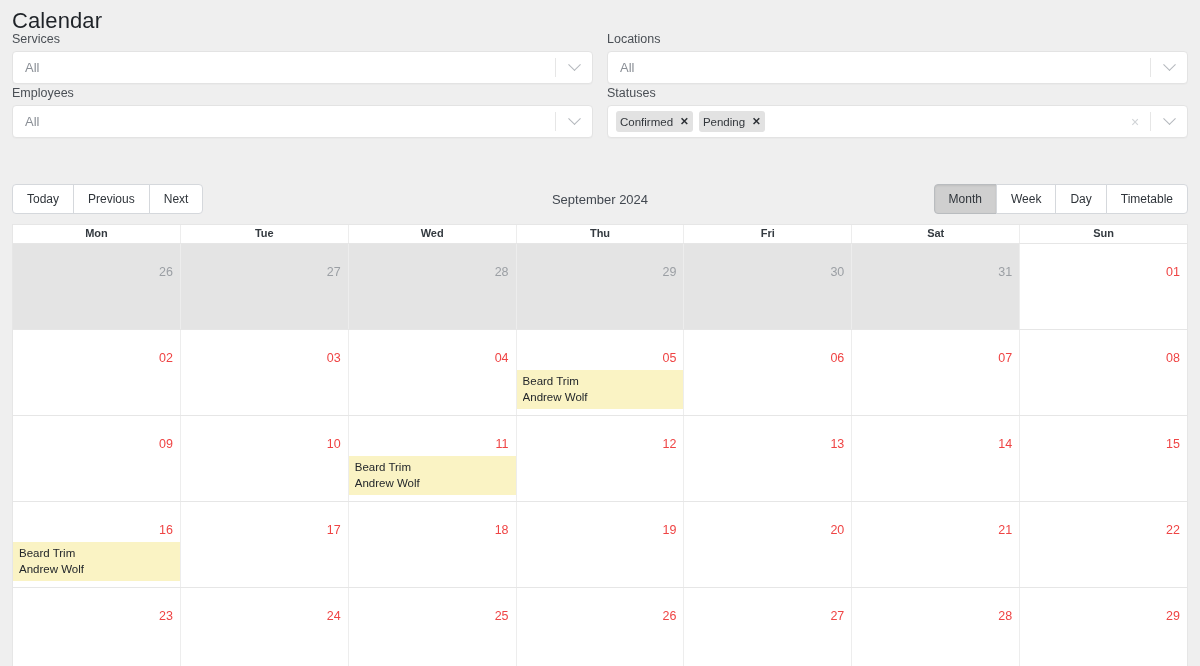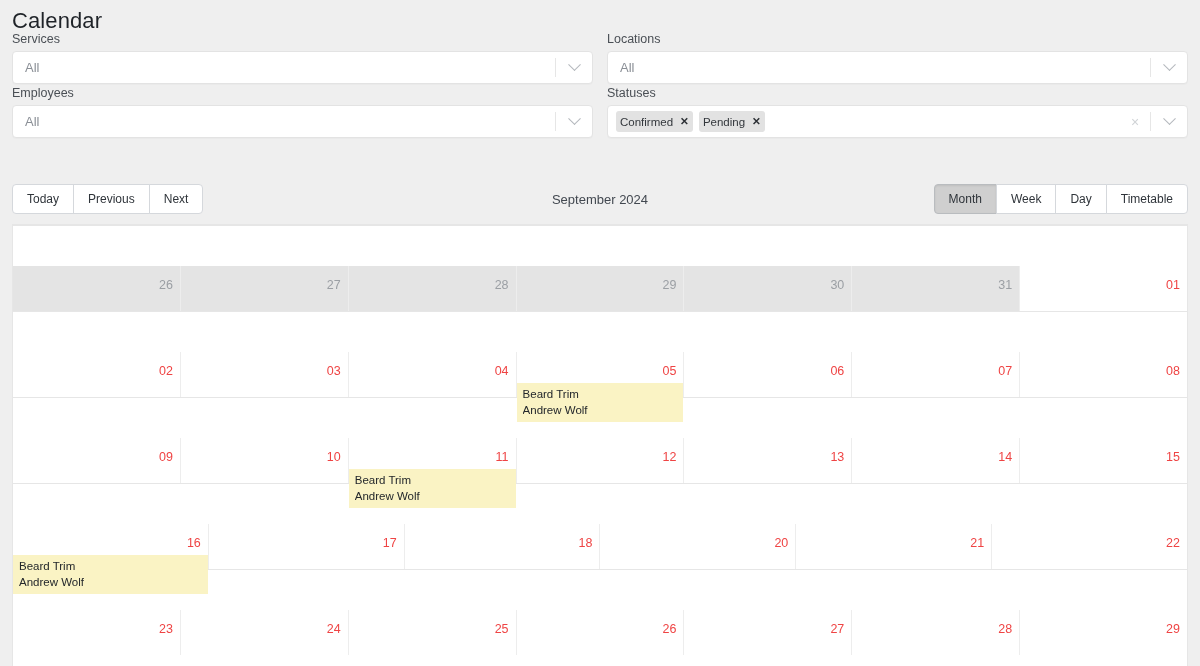--- a/index.html
+++ b/index.html
@@ -113,22 +113,21 @@
   }
   .cal-head div:last-child { border-right: none; }
   .cal-row {
     display: flex; height: 86px;
     border-top: 1px solid #e6e6e6;
   }
   .cal-cell {
     flex: 1 1 0; position: relative;
     border-right: 1px solid #ededed;
     background: #ffffff;
-    padding-top: 11px;
-    margin-top: 40px;
+    padding-top: 20px;
   }
   .cal-cell:last-child { border-right: none; }
   .cal-cell.other { background: #e4e4e4; }
   .daynum {
     text-align: right; padding-right: 7px;
     font-size: 12.5px; color: #ef4444; line-height: 17px;
   }
   .cal-cell.other .daynum { color: #9b9fa4; }
   .event {
     background: #faf3c4;
@@ -208,20 +207,29 @@
     <div class="month-title">September 2024</div>
     <div class="btn-group toolbar-right">
         <button class="btn active">Month</button>
         <button class="btn">Week</button>
         <button class="btn">Day</button>
         <button class="btn">Timetable</button>
       </div>
   </div>
 
   <div class="calendar">
+    <div class="cal-head">
+        <div>Mon</div>
+        <div>Tue</div>
+        <div>Wed</div>
+        <div>Thu</div>
+        <div>Fri</div>
+        <div>Sat</div>
+        <div>Sun</div>
+      </div>
     <div class="cal-body">
         <div class="cal-row">
           <div class="cal-cell other">
             <div class="daynum">26</div>
           </div>
           <div class="cal-cell other">
             <div class="daynum">27</div>
           </div>
           <div class="cal-cell other">
             <div class="daynum">28</div>
@@ -301,20 +309,23 @@
               <div>Andrew Wolf</div>
             </div>
           </div>
           <div class="cal-cell">
             <div class="daynum">17</div>
           </div>
           <div class="cal-cell">
             <div class="daynum">18</div>
           </div>
           <div class="cal-cell">
+            <div class="daynum">19</div>
+          </div>
+          <div class="cal-cell">
             <div class="daynum">20</div>
           </div>
           <div class="cal-cell">
             <div class="daynum">21</div>
           </div>
           <div class="cal-cell">
             <div class="daynum">22</div>
           </div>
         </div>
         <div class="cal-row">

